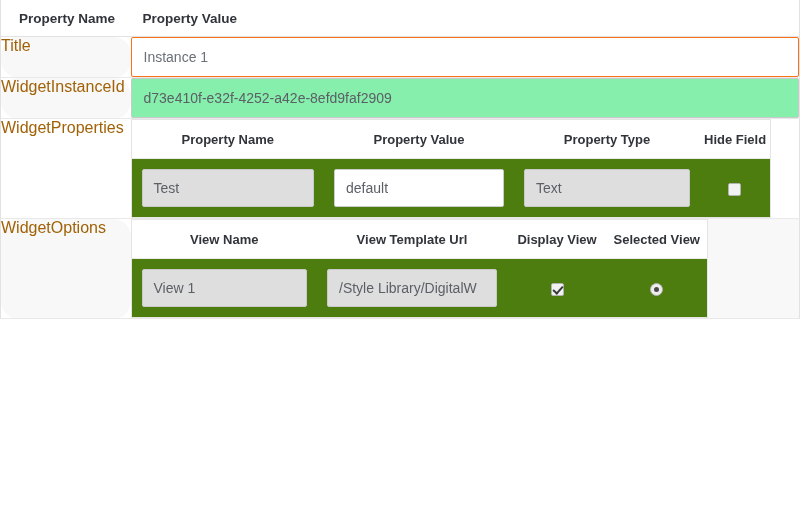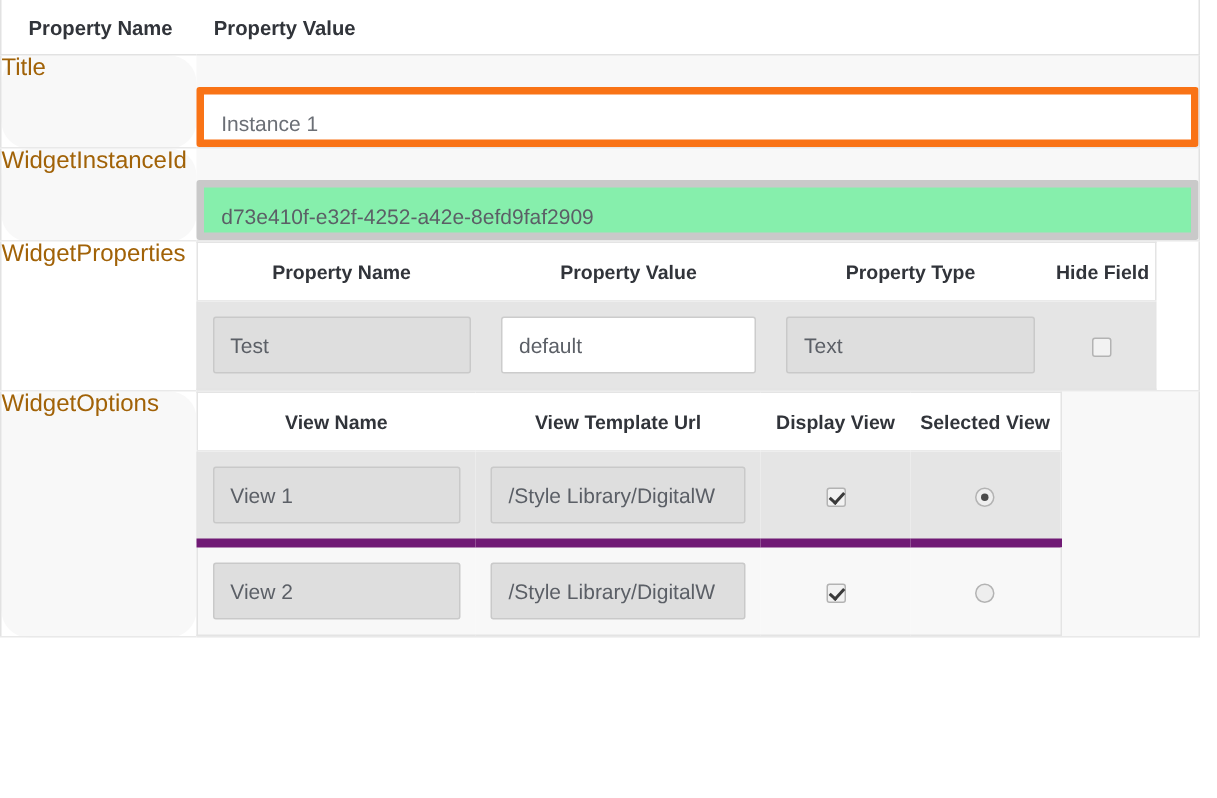--- a/index.html
+++ b/index.html
@@ -60,29 +60,28 @@
   }
 
   
   .txt {
     box-sizing: border-box;
     display: block;
     width: 100%;
     height: 40px;
     line-height: 38px;
     padding: 0 12px;
-    border: 5px solid #f97316;
+    border: 1px solid #f97316;
     border-radius: 2px;
     background: #ffffff;
     color: #6b6f76;
     font-family: "Liberation Sans", sans-serif;
     font-size: 14px;
     white-space: nowrap;
     overflow: hidden;
-    margin-top: 21px;
   }
   .txt.readonly {
     background: #86efac;
     border-color: #c9c9c9;
     color: #5b5f66;
   }
   .select-wrap { position: relative; }
   .select-wrap .caret {
     position: absolute;
     right: 11px;
@@ -125,21 +124,21 @@
     padding: 12px 4px 11px 4px;
     white-space: nowrap;
   }
   .inner tbody td {
     padding: 10px 8px;
     background: #ffffff;
     border-bottom: 6px solid #701a75;
     vertical-align: middle;
     text-align: center;
   }
-  .inner tbody tr.alt td { background: #e5e5e5; }
+  .inner tbody tr.alt td { background: #4d7c0f; }
   .inner tbody tr:last-child td { border-bottom: none; }
   .inner tbody td.cell-field { padding: 10px 10px; }
 
   .cellbox {
     box-sizing: border-box;
     display: block;
     width: 100%;
     height: 38px;
     line-height: 36px;
     padding: 0 11px;
@@ -291,33 +290,19 @@
               <td class="cell-field">
                 <div class="cellbox">/Style Library/DigitalW</div>
               </td>
               <td>
                 <span class="cbx on"></span>
               </td>
               <td>
                 <span class="rdo on"></span>
               </td>
             </tr>
-            <tr>
-              <td class="cell-field">
-                <div class="cellbox">View 2</div>
-              </td>
-              <td class="cell-field">
-                <div class="cellbox">/Style Library/DigitalW</div>
-              </td>
-              <td>
-                <span class="cbx on"></span>
-              </td>
-              <td>
-                <span class="rdo"></span>
-              </td>
-            </tr>
           </tbody>
         </table>
       </td>
     </tr>
 
   </tbody>
 </table>
 
 </body></html>

